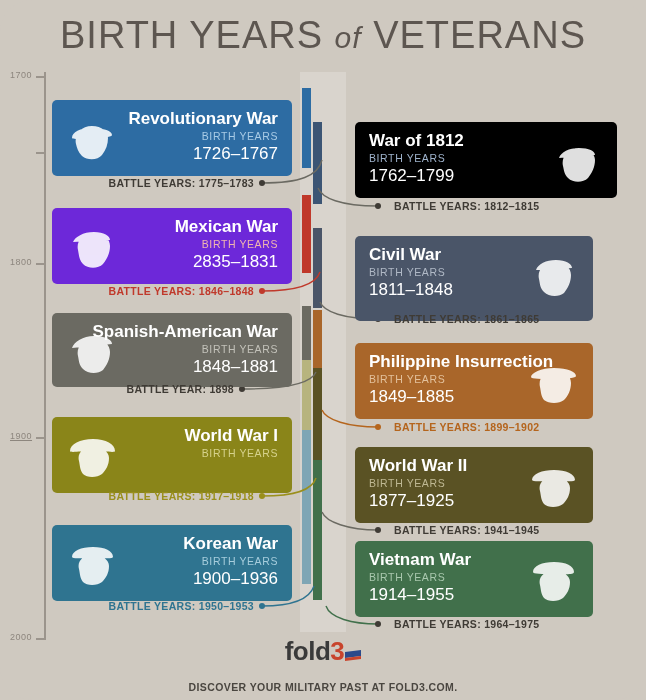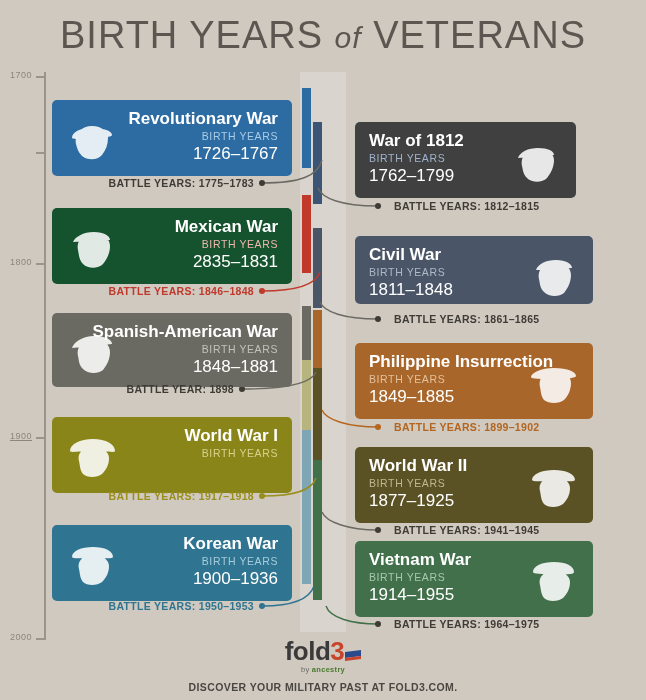--- a/index.html
+++ b/index.html
@@ -249,41 +249,41 @@
   <div class="card left" style="left:52px; top:100px; width:240px; height:76px; background:#2d6ca3;">
     <svg class="silhouette" viewBox="0 0 52 52">
       <path d="M10,30 C8,22 14,12 26,12 C36,12 42,18 42,24 C42,30 40,36 36,41 C32,46 22,47 16,42 C12,38 11,34 10,30 Z M6,24 C6,18 14,14 26,14 C38,14 46,17 46,21 C46,23 38,24 26,24 C16,24 8,26 6,24 Z" fill="#ffffff" opacity="0.95"></path>
     </svg>
     <div class="cname">Revolutionary War</div>
     <div class="clabel" style="color:#a8cbe6;">BIRTH YEARS</div>
     <div class="cyears">1726–1767</div>
   </div>
   <div class="battle left" style="left:52px; top:177px; width:202px; color:#3f3b35;">BATTLE YEARS: 1775–1783</div>
 
-  <div class="card right" style="left:355px; top:122px; width:221px; height:76px; background:#404040;">
+  <div class="card right" style="left:355px; top:122px; width:262px; height:76px; background:#000000;">
     <svg class="silhouette" viewBox="0 0 52 52">
       <path d="M12,30 C10,22 16,12 28,12 C38,12 44,18 44,24 C44,31 41,37 37,42 C32,47 22,47 17,42 C13,38 13,34 12,30 Z M8,22 C10,16 18,12 28,12 C38,12 44,15 44,19 L8,22 Z" fill="#ffffff" opacity="0.95"></path>
     </svg>
     <div class="cname">War of 1812</div>
     <div class="clabel" style="color:#9fb3cc;">BIRTH YEARS</div>
     <div class="cyears">1762–1799</div>
   </div>
   <div class="battle right" style="left:386px; top:200px; width:220px; color:#3f3b35;">BATTLE YEARS: 1812–1815</div>
 
-  <div class="card left" style="left:52px; top:208px; width:240px; height:76px; background:#14532d;">
+  <div class="card left" style="left:52px; top:208px; width:240px; height:76px; background:#6d28d9;">
     <svg class="silhouette" viewBox="0 0 52 52">
       <path d="M12,28 C10,20 16,11 28,11 C38,11 44,17 44,24 C44,31 41,37 37,42 C32,47 22,47 17,42 C13,38 13,33 12,28 Z M7,20 C9,15 17,10 28,10 C38,10 44,14 44,18 L7,20 Z" fill="#ffffff" opacity="0.95"></path>
     </svg>
     <div class="cname">Mexican War</div>
     <div class="clabel" style="color:#f0b6ae;">BIRTH YEARS</div>
     <div class="cyears">2835–1831</div>
   </div>
   <div class="battle left" style="left:52px; top:285px; width:202px; color:#c0392b;">BATTLE YEARS: 1846–1848</div>
 
-  <div class="card right" style="left:355px; top:236px; width:238px; height:68px; background:#4a5568;">
+  <div class="card right" style="left:355px; top:236px; width:238px; height:85px; background:#4a5568;">
     <svg class="silhouette" viewBox="0 0 52 52">
       <path d="M12,29 C10,21 16,12 28,12 C38,12 44,18 44,25 C44,32 41,38 37,43 C32,47 22,47 17,42 C13,38 13,34 12,29 Z M9,20 C11,14 19,10 29,10 C39,10 45,14 45,18 L9,20 Z" fill="#ffffff" opacity="0.95"></path>
     </svg>
     <div class="cname">Civil War</div>
     <div class="clabel" style="color:#b0b9c6;">BIRTH YEARS</div>
     <div class="cyears">1811–1848</div>
   </div>
   <div class="battle right" style="left:386px; top:313px; width:220px; color:#3f3b35;">BATTLE YEARS: 1861–1865</div>
 
   <div class="card left" style="left:52px; top:313px; width:240px; height:74px; background:#6b6a62;">
@@ -345,19 +345,16 @@
   </div>
   <div class="battle right" style="left:386px; top:618px; width:220px; color:#3f3b35;">BATTLE YEARS: 1964–1975</div>
 
   <div id="footer-logo">
     <div class="f3">
       <span>fold</span><span class="three">3</span><svg class="flag-accent" viewBox="0 0 16 11">
         <path d="M0,2 L16,0 L16,6 L0,8 Z" fill="#2b4a8b"></path>
         <path d="M0,8 L16,6 L16,9 L0,11 Z" fill="#c8442c"></path>
       </svg>
     </div>
-    <div class="sub">
-      <span>by </span><span class="anc">ancestry</span>
-    </div>
   </div>
   <div id="footer-tag">DISCOVER YOUR MILITARY PAST AT FOLD3.COM.</div>
 
 </div>
 
 </body></html>

